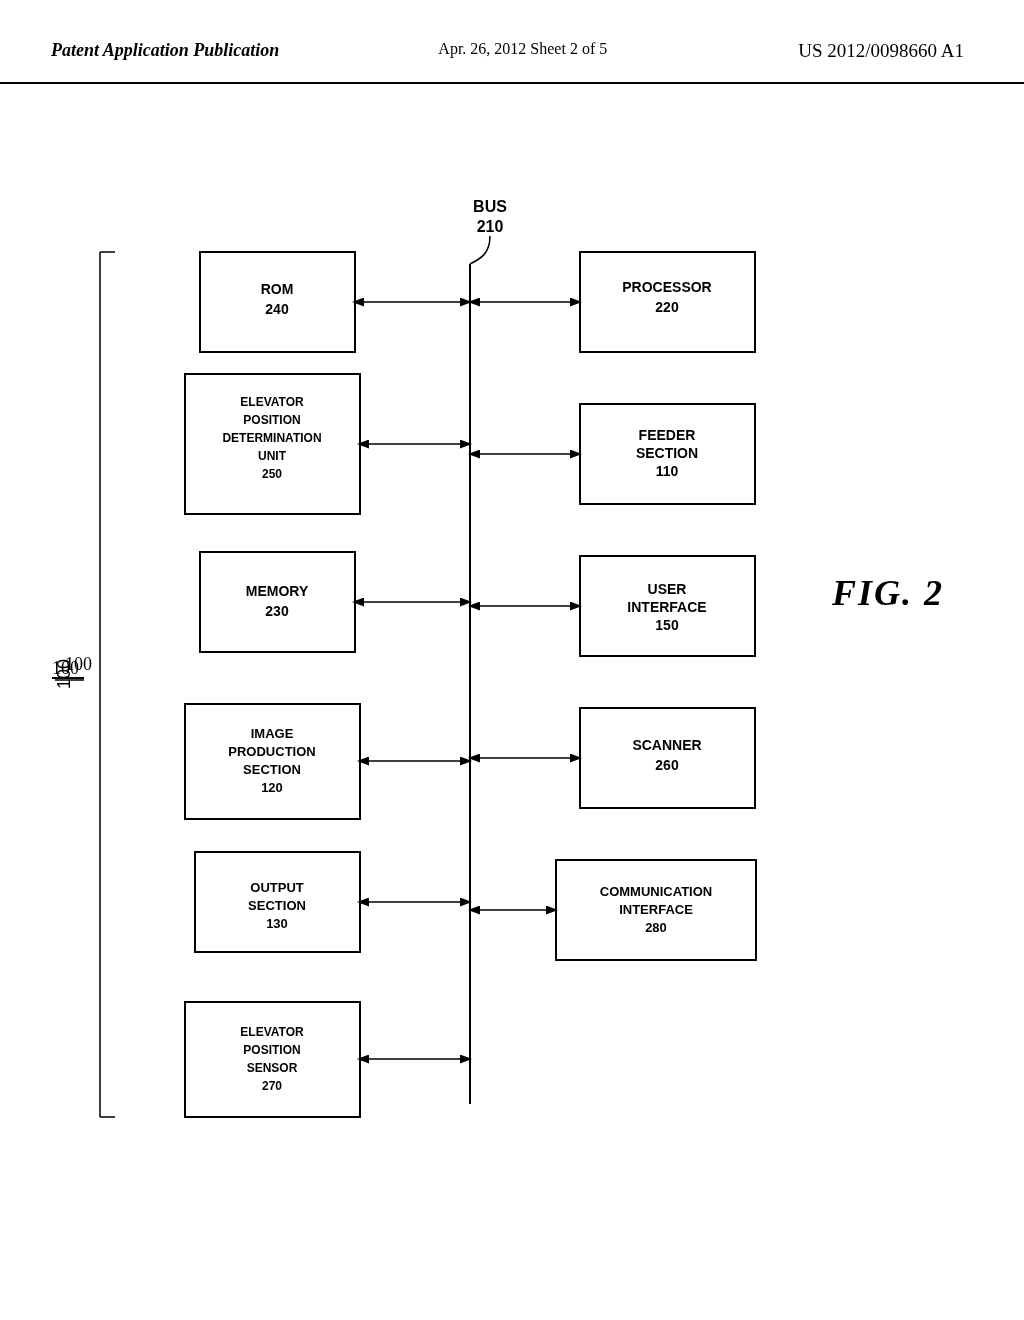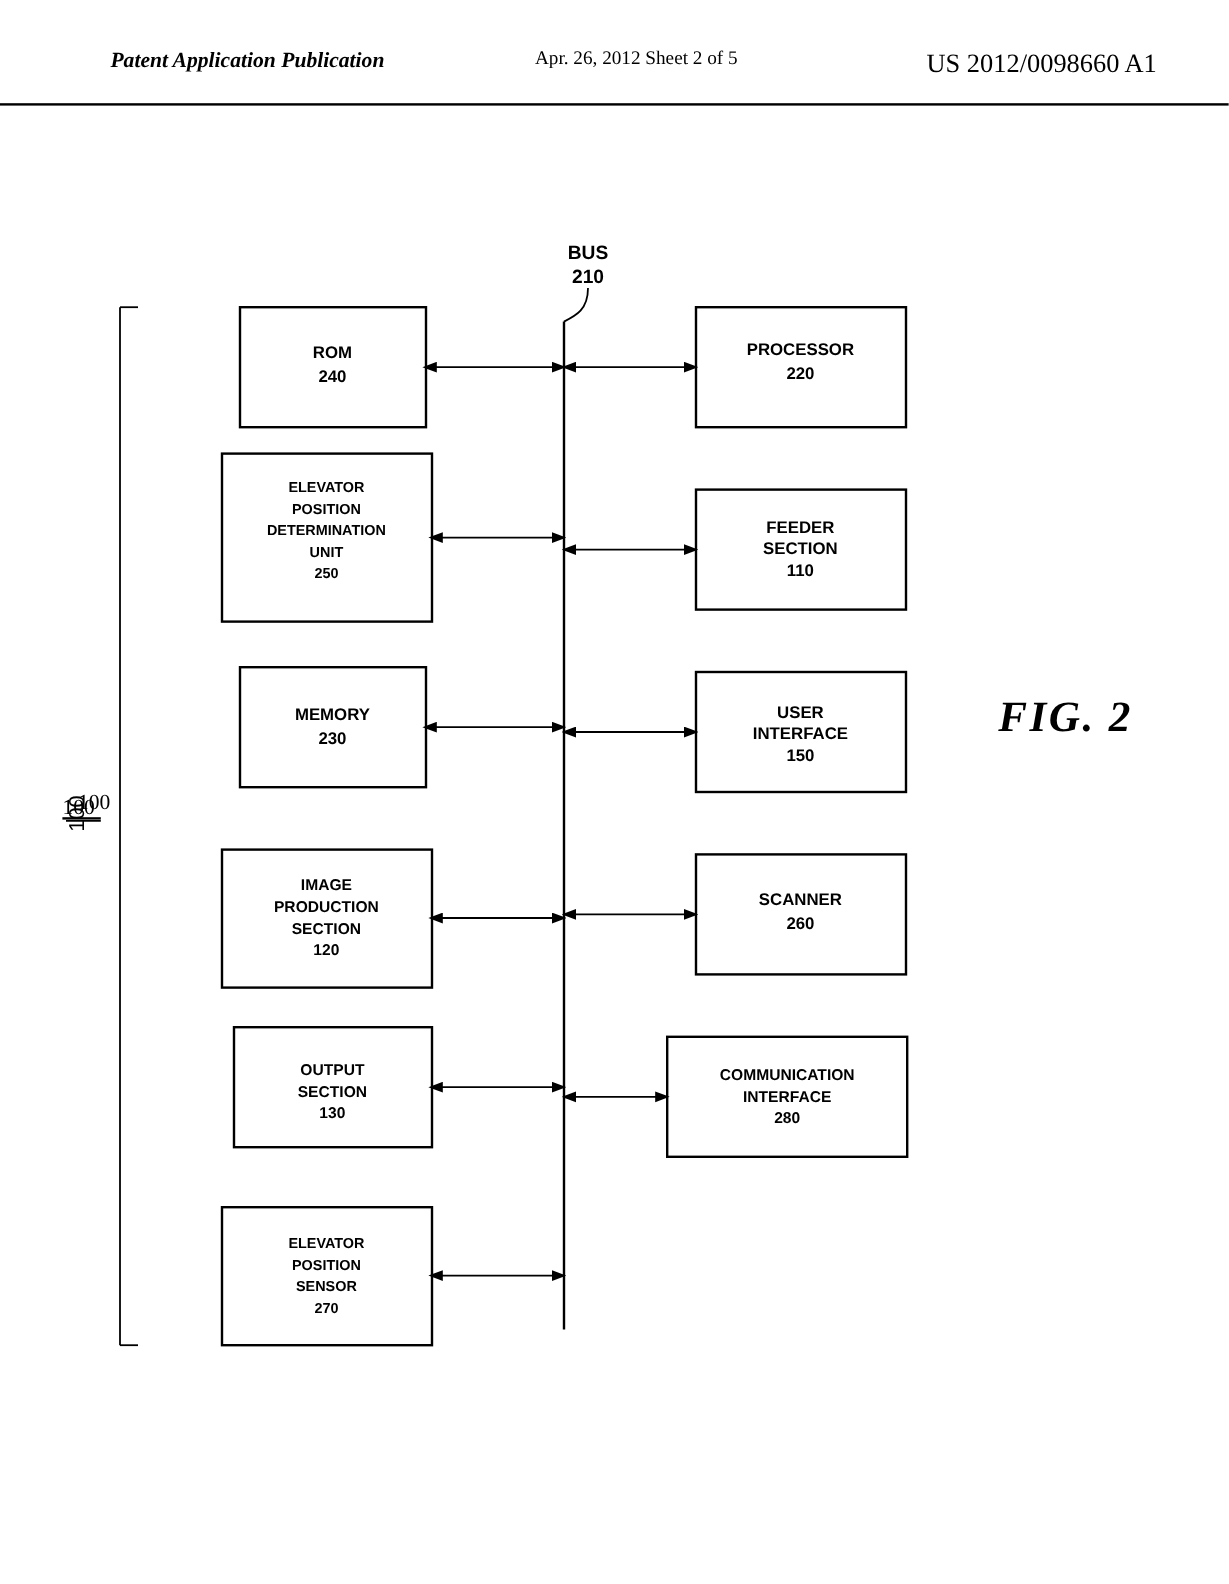--- a/index.html
+++ b/index.html
@@ -9,34 +9,34 @@
       background: #ffffff;
       font-family: 'Times New Roman', Times, serif;
       position: relative;
       overflow: hidden;
     }
 
     .header {
       display: flex;
       justify-content: space-between;
       align-items: flex-start;
-      padding: 40px 60px 20px 92px;
+      padding: 40px 60px 20px 51px;
       border-bottom: 2px solid #000;
     }
     .header-left {
       font-size: 18px;
       font-weight: bold;
       font-style: italic;
     }
     .header-center {
       font-size: 16px;
       text-align: center;
     }
     .header-right {
-      font-size: 22px;
+      font-size: 19px;
       text-align: center;
       margin-left: 32px;
     }
 
     .diagram-area {
       position: relative;
       width: 100%;
       height: 1220px;
     }
 

